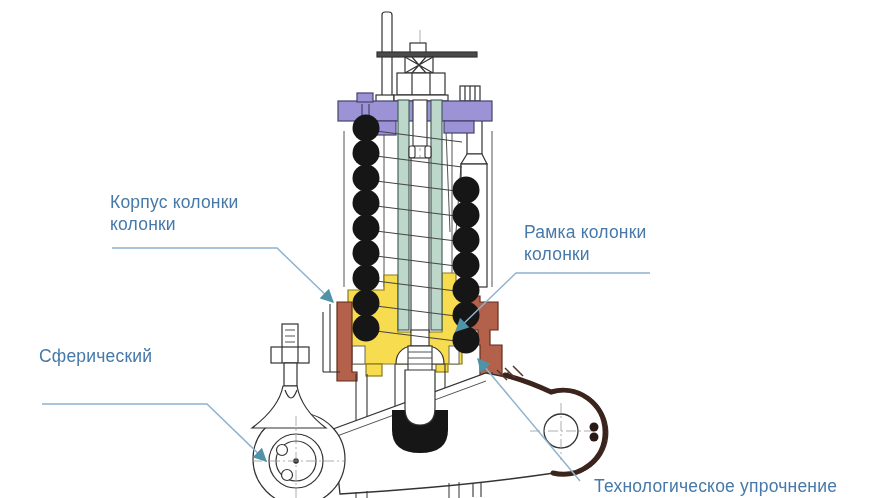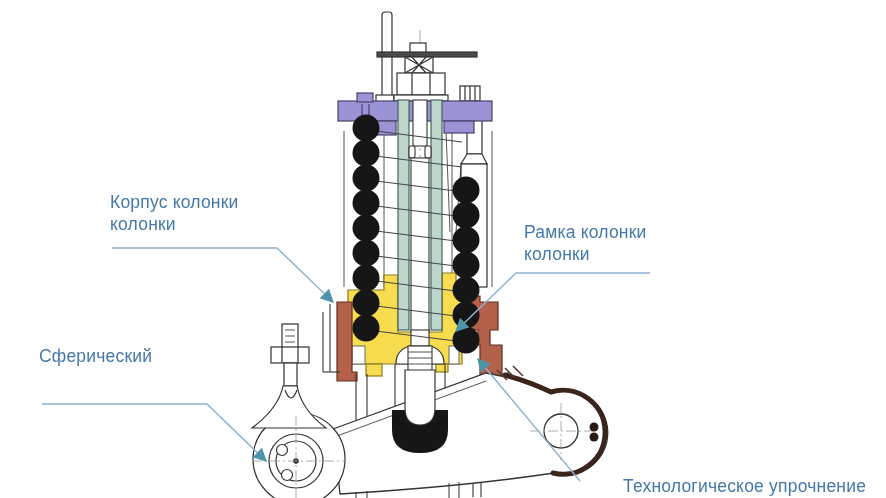--- a/index.html
+++ b/index.html
@@ -197,16 +197,16 @@
   <div>Корпус колонки</div>
   <div>колонки</div>
 </div>
 <div class="callout" style="left:516px;top:221px;margin-left:8px;">
   <div>Рамка колонки</div>
   <div>колонки</div>
 </div>
 <div class="callout" style="left:39px;top:345px;">
   <div>Сферический</div>
 </div>
-<div class="callout" style="left:594px;top:475px;margin-left:29px;">
+<div class="callout" style="left:594px;top:475px;">
   <div>Технологическое упрочнение</div>
 </div>
 </div>
 
 </body></html>

